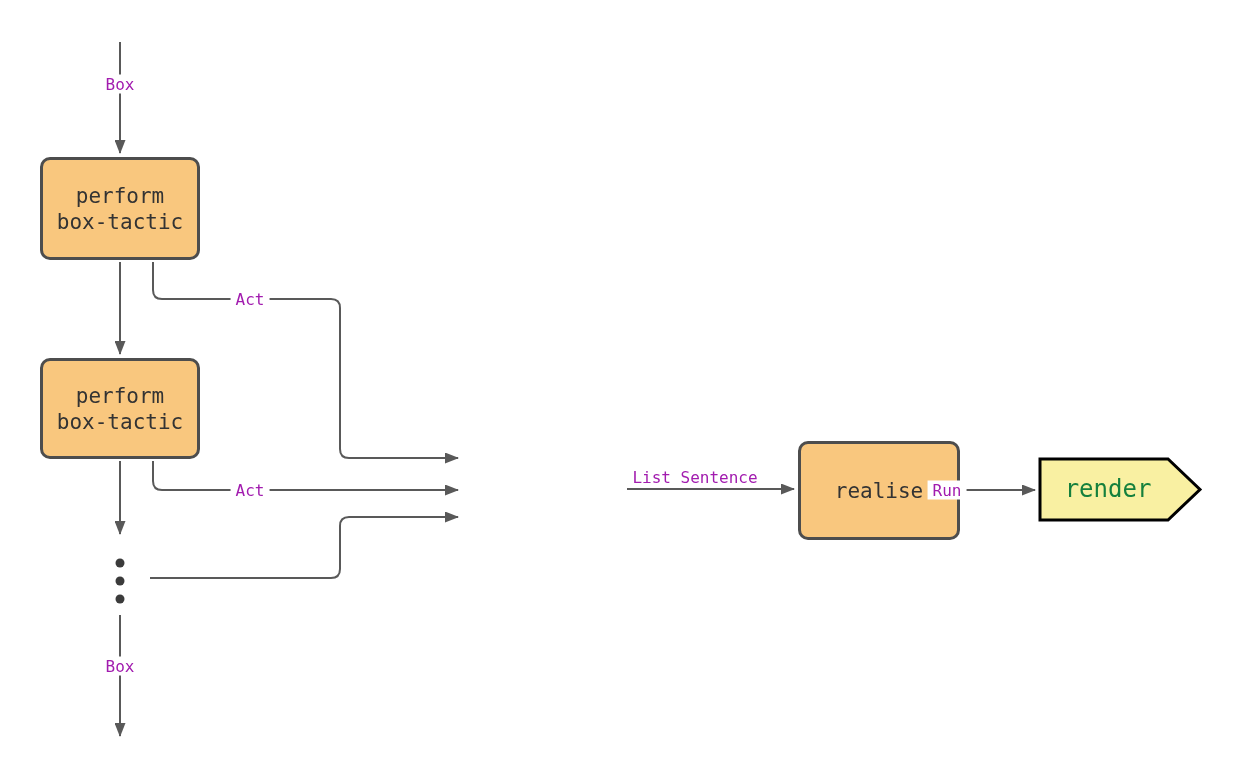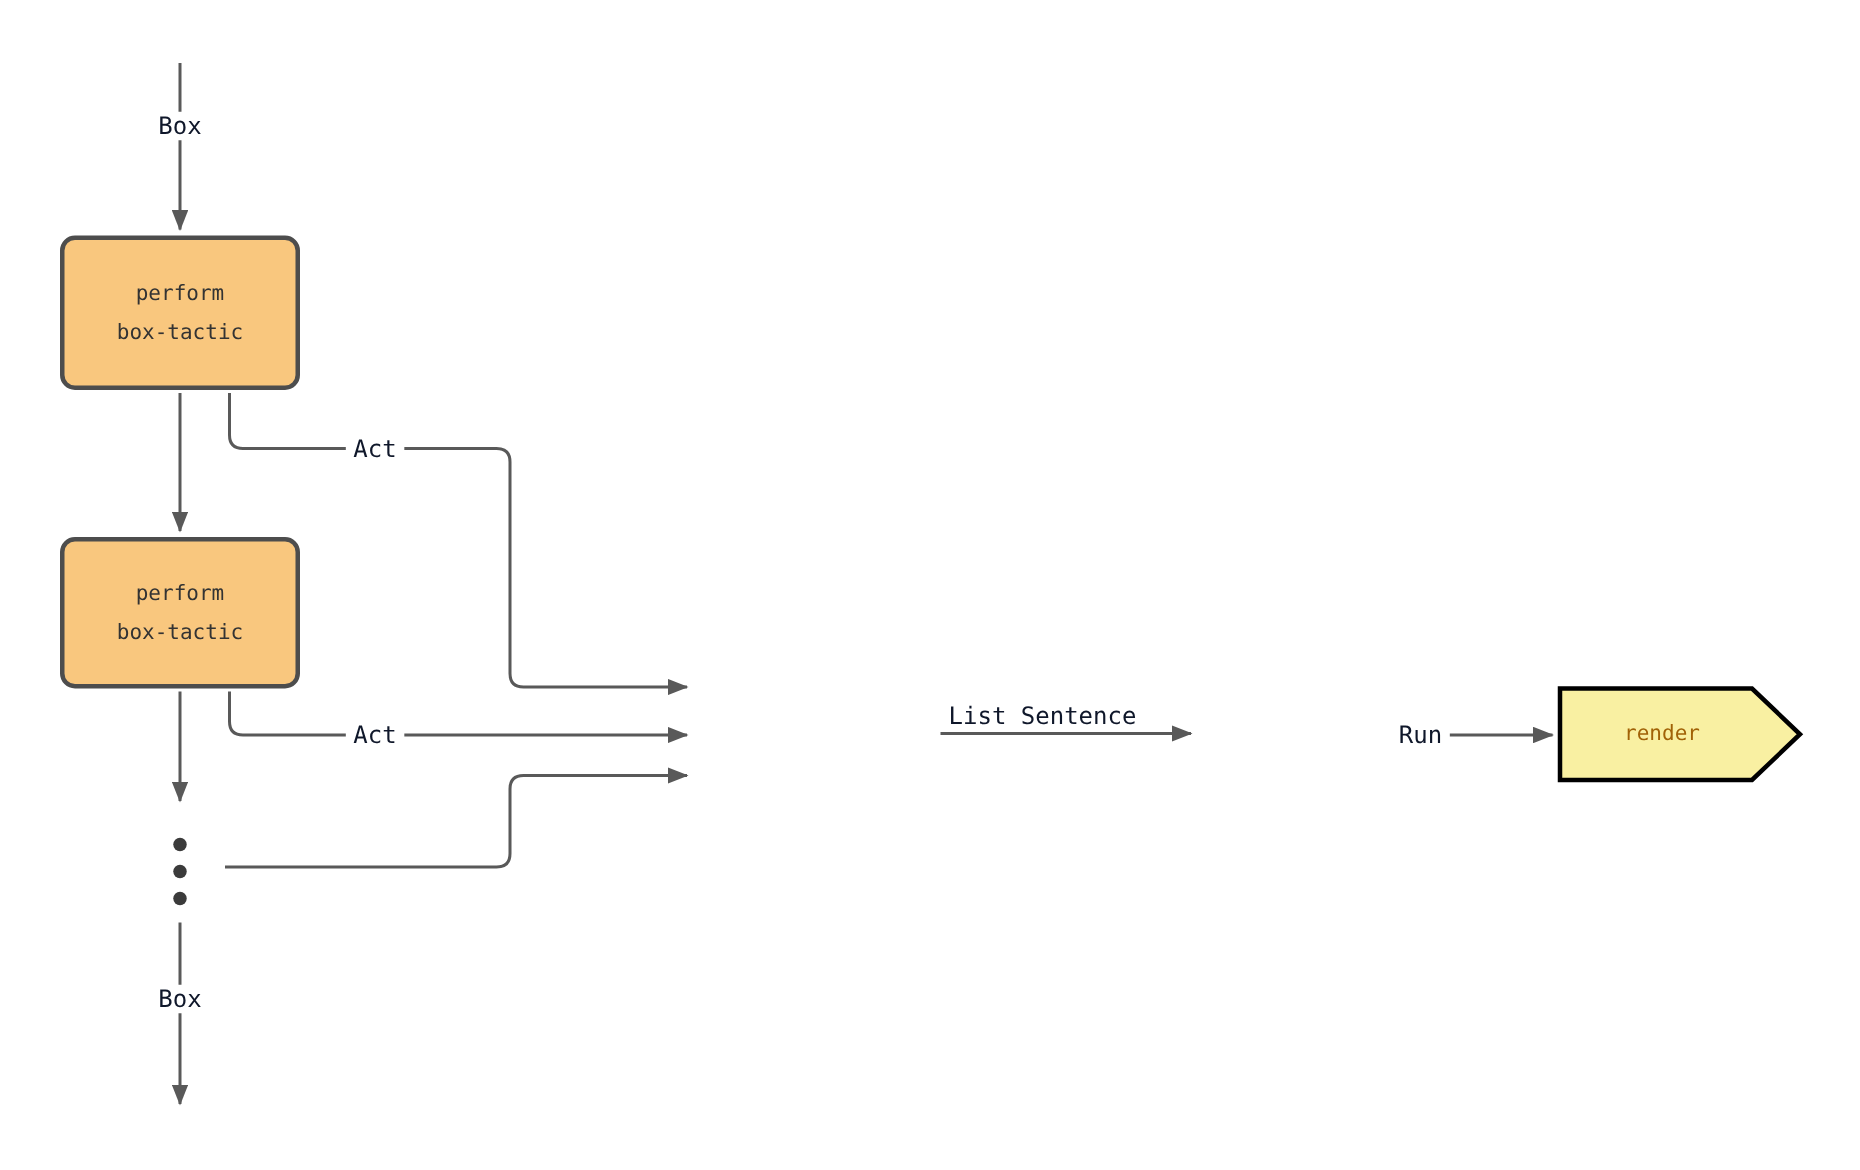--- a/index.html
+++ b/index.html
@@ -25,52 +25,52 @@
   .node {
     position: absolute;
     box-sizing: border-box;
     background: #F9C77E;
     border: 3px solid #4D4D4D;
     border-radius: 10px;
     display: flex;
     align-items: center;
     justify-content: center;
     text-align: center;
-    font-size: 14px;
+    font-size: 21px;
     line-height: 26px;
     color: #333333;
     white-space: pre-line;
   }
   .node-box-tactic-1 { left: 40px;  top: 157px; width: 160px; height: 103px; }
   .node-box-tactic-2 { left: 40px;  top: 358px; width: 160px; height: 101px; }
   .node-microplan    { left: 462px; top: 438px; width: 163px; height: 100px; }
   .node-realise      { left: 798px; top: 441px; width: 162px; height: 99px; }
   .edge-label {
     position: absolute;
     transform: translate(-50%, -50%);
     background: #ffffff;
     padding: 0 5px;
     font-size: 16px;
     line-height: 19px;
-    color: #0f172a;
+    color: #a21caf;
     white-space: nowrap;
   }
   .lbl-box-in        { left: 120px; top: 84px; }
   .lbl-act-1         { left: 250px; top: 299px; }
   .lbl-act-2         { left: 250px; top: 490px; }
   .lbl-box-out       { left: 120px; top: 666px; }
   .lbl-list-sentence { left: 695px; top: 477px; }
   .lbl-run           { left: 947px; top: 490px; }
   .render-label {
     position: absolute;
     left: 1108px;
     top: 489px;
     transform: translate(-50%, -50%);
-    font-size: 14px;
-    color: #a16207;
+    font-size: 24px;
+    color: #15803d;
     white-space: nowrap;
   }
 </style>
 </head>
 <body>
 
 <div class="canvas">
 
   <svg class="connector-layer" viewBox="0 0 1240 780" xmlns="http://www.w3.org/2000/svg">
     <defs>
@@ -106,20 +106,21 @@
     <polygon points="1040,459 1168,459 1200,489.5 1168,520 1040,520" fill="#F9F0A2" stroke="#000000" stroke-width="3" stroke-linejoin="miter"></polygon>
   </svg>
 
   <div class="node node-box-tactic-1">perform
 box-tactic</div>
 
   <div class="node node-box-tactic-2">perform
 box-tactic</div>
 
 
+  <div class="node node-realise">realise</div>
 
   <div class="render-label">render</div>
 
   <div class="edge-label lbl-box-in">Box</div>
 
   <div class="edge-label lbl-act-1">Act</div>
 
   <div class="edge-label lbl-act-2">Act</div>
 
   <div class="edge-label lbl-box-out">Box</div>

